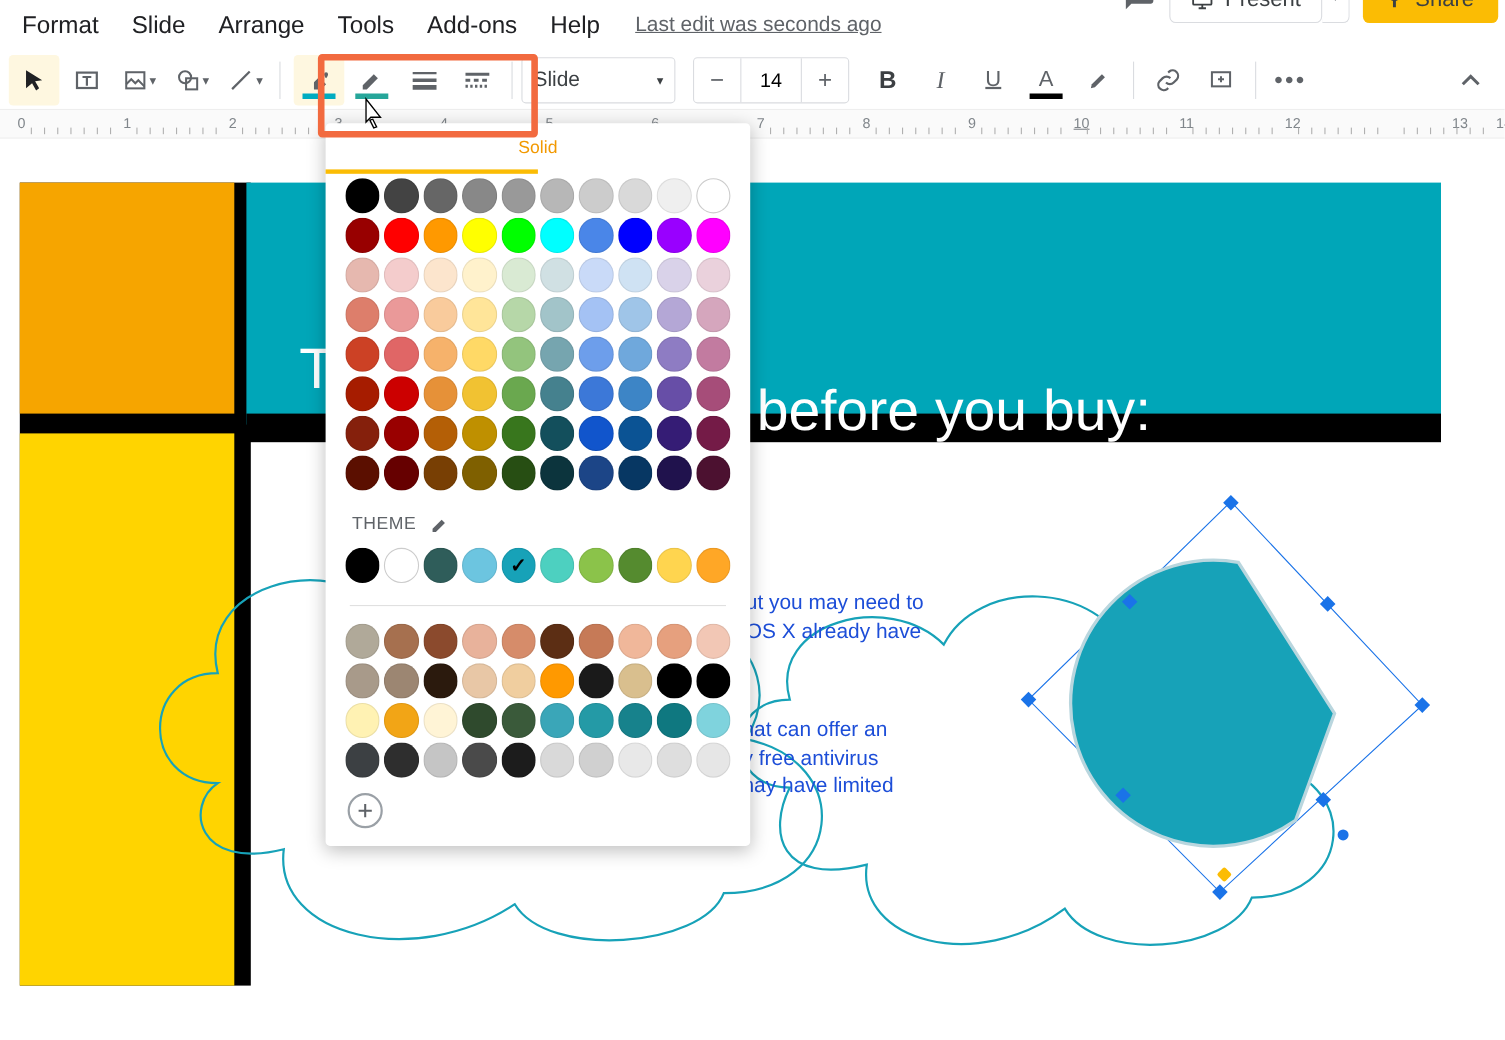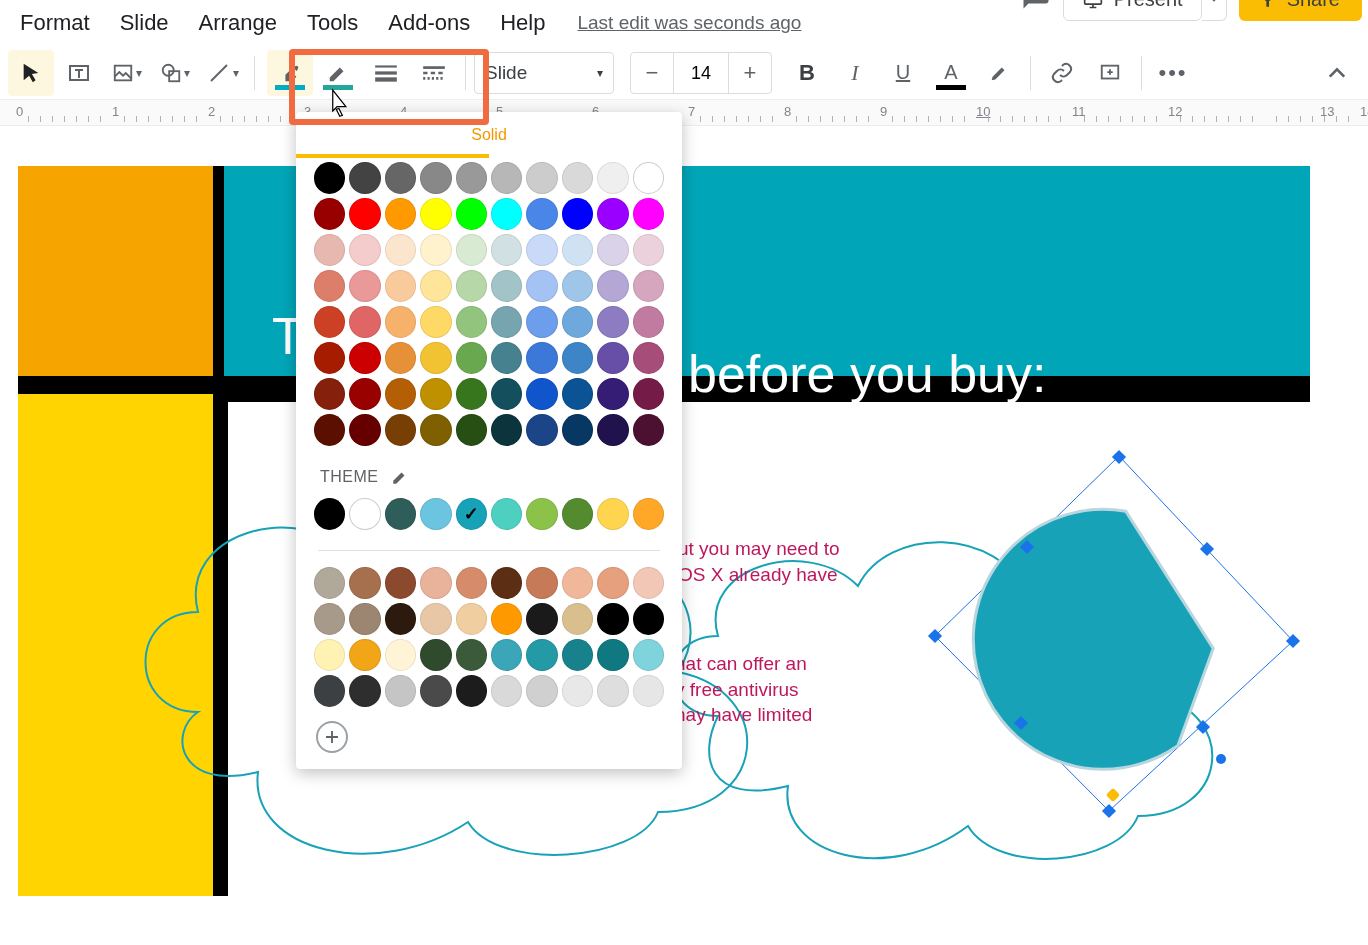--- a/index.html
+++ b/index.html
@@ -39,21 +39,21 @@
 
   
   .canvas-wrap { position:absolute; left:18px; top:166px; width:1290px; height:732px; background:#fff; }
   .slide-bg { position:absolute; left:0; top:0; width:100%; height:100%; }
   .black-block { position:absolute; background:#000; }
   .orange-block { position:absolute; background:#f6a500; }
   .yellow-block { position:absolute; background:#ffd400; }
   .teal-bar { position:absolute; background:#00a6b8; }
   .title-text { position:absolute; color:#fff; font-size:52px; font-weight:300; font-family:'Segoe UI',Arial,sans-serif; }
   .cloud { position:absolute; }
-  .body-text { position:absolute; font-size:19px; color:#be185d; line-height:1.35; }
+  .body-text { position:absolute; font-size:19px; color:#1d4ed8; line-height:1.35; }
 
   
   .selected-shape { position:absolute; left:905px; top:285px; width:380px; height:370px; }
   .handle { position:absolute; width:10px; height:10px; background:#1a73e8; transform:translate(-50%,-50%) rotate(45deg); }
   .handle.round { border-radius:50%; transform:translate(-50%,-50%); background:#1a73e8; }
   .handle.yellow { background:#fbbc04; border-radius:2px; }
   .teardrop { fill:#17a2b8; stroke:#b9d6de; stroke-width:3; }
 
   
   .picker { position:absolute; left:296px; top:112px; width:386px; background:#fff; box-shadow:0 4px 16px rgba(0,0,0,.25); border-radius:4px; z-index:40; padding-bottom:16px; }

